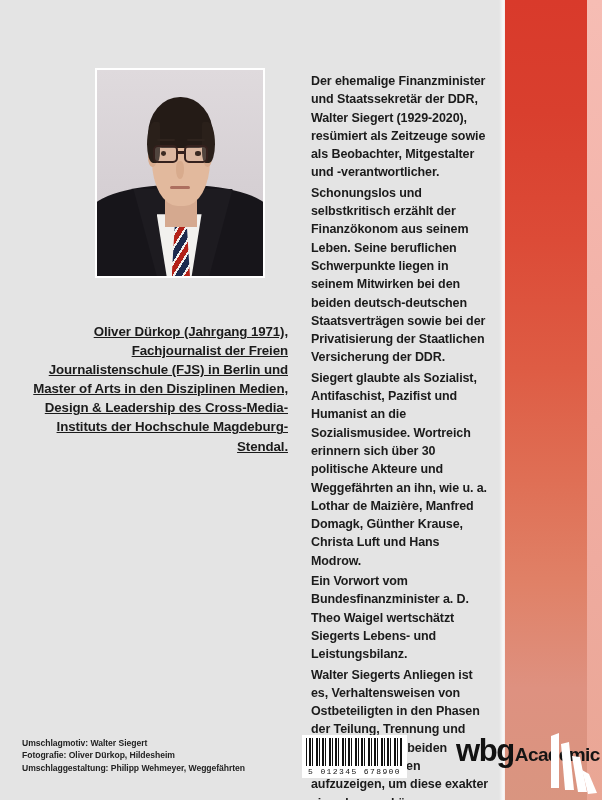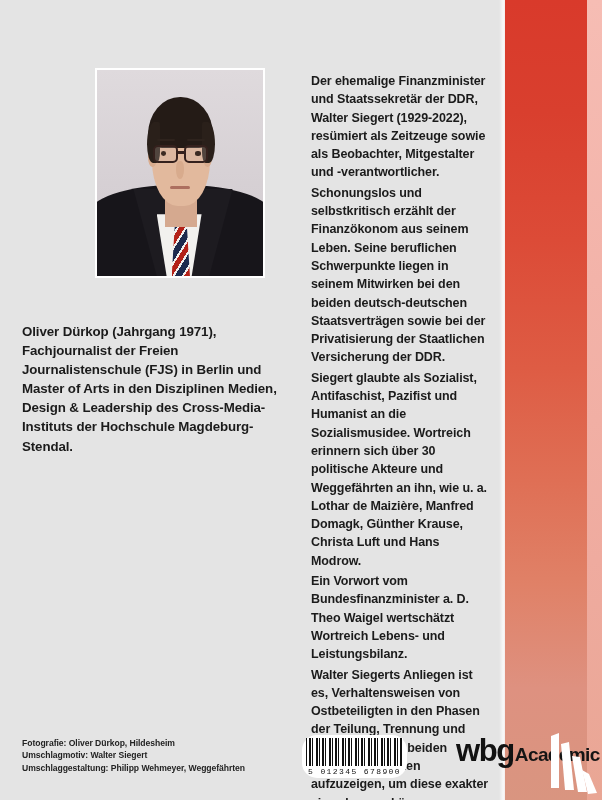--- a/index.html
+++ b/index.html
@@ -188,26 +188,27 @@
   .brow-r { right: 35%; }
   .nose { position:absolute; left:47.5%; top:44%; width:5%; height:9%; background:#d8ab8d; border-radius:40% 40% 50% 50%; }
   .mouth { position:absolute; left:44%; top:56.5%; width:12%; height:2.5px; background:#ac6f5f; border-radius:3px; }
 
   
   .left-col {
     position: absolute;
     left: 22px;
     top: 322px;
     width: 266px;
-    text-align: left;
+    text-align: right;
     color: #1b1b1b;
     font-size: 13.3px;
     line-height: 19.1px;
     font-weight: 700;
     letter-spacing: -0.1px;
+    text-decoration: underline;
   }
   .left-col p { margin: 0; }
   .left-col p + p { margin-top: 19px; }
 
   
   .right-col {
     position: absolute;
     left: 311px;
     top: 72px;
     width: 180px;
@@ -237,21 +238,20 @@
   
   .barcode-box {
     position: absolute;
     left: 302px;
     bottom: 22px;
     width: 105px;
     height: 43px;
     background: #ffffff;
     padding: 3px 4px 1px 4px;
     box-sizing: border-box;
-    border-radius: 15px;
   }
   .bars {
     height: 28px;
     width: 100%;
     background-repeat: repeat-x;
     background-image:
       repeating-linear-gradient(to right,
         #101010 0px, #101010 1px,
         #ffffff 1px, #ffffff 3px,
         #101010 3px, #101010 5px,
@@ -337,31 +337,31 @@
       <div class="nose"></div>
       <div class="mouth"></div>
     </div>
   </div>
 
   <div class="left-col">
     <p>Oliver Dürkop (Jahrgang 1971), Fachjournalist der Freien Journalistenschule (FJS) in Berlin und Master of Arts in den Disziplinen Medien, Design &amp; Leadership des Cross-Media-Instituts der Hochschule Magdeburg-Stendal.</p>
   </div>
 
   <div class="right-col">
-    <p>Der ehemalige Finanzminister und Staatssekretär der DDR, Walter Siegert (1929-2022), resümiert als Zeitzeuge sowie als Beobachter, Mitgestalter und -verantwortlicher.</p>
+    <p>Der ehemalige Finanzminister und Staatssekretär der DDR, Walter Siegert (1929-2020), resümiert als Zeitzeuge sowie als Beobachter, Mitgestalter und -verantwortlicher.</p>
     <p>Schonungslos und selbstkritisch erzählt der Finanzökonom aus seinem Leben. Seine beruflichen Schwerpunkte liegen in seinem Mitwirken bei den beiden deutsch-deutschen Staatsverträgen sowie bei der Privatisierung der Staatlichen Versicherung der DDR.</p>
     <p>Siegert glaubte als Sozialist, Antifaschist, Pazifist und Humanist an die Sozialismusidee. Wortreich erinnern sich über 30 politische Akteure und Weggefährten an ihn, wie u. a. Lothar de Maizière, Manfred Domagk, Günther Krause, Christa Luft und Hans Modrow.</p>
-    <p>Ein Vorwort vom Bundesfinanzminister a. D. Theo Waigel wertschätzt Wortreich Lebens- und Leistungsbilanz.</p>
+    <p>Ein Vorwort vom Bundesfinanzminister a. D. Theo Waigel wertschätzt Siegerts Lebens- und Leistungsbilanz.</p>
     <p>Walter Siegerts Anliegen ist es, Verhaltensweisen von Ostbeteiligten in den Phasen der Teilung, Trennung und Vereinigung der beiden deutschen Staaten aufzuzeigen, um diese exakter einordnen zu können.</p>
 
   </div>
 
   <div class="credits">
+    <div>Umschlagmotiv: Walter Siegert</div>
     <div>Fotografie: Oliver Dürkop, Hildesheim</div>
-    <div>Umschlagmotiv: Walter Siegert</div>
     <div>Umschlaggestaltung: Philipp Wehmeyer, Weggefährten</div>
   </div>
 
   <div class="barcode-box">
     <div class="bars"></div>
     <div class="barcode-digits">5 012345 678900</div>
   </div>
 
   <div class="logo">
     <span class="logo-wbg">wbg</span>

